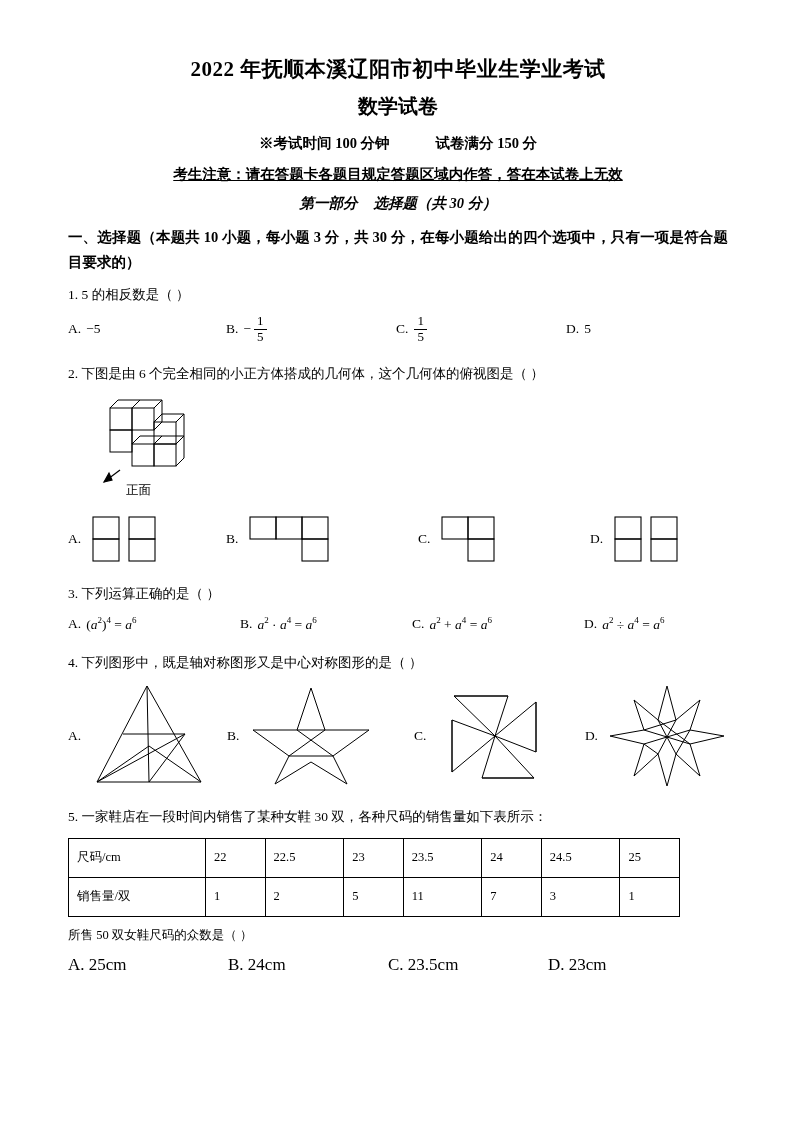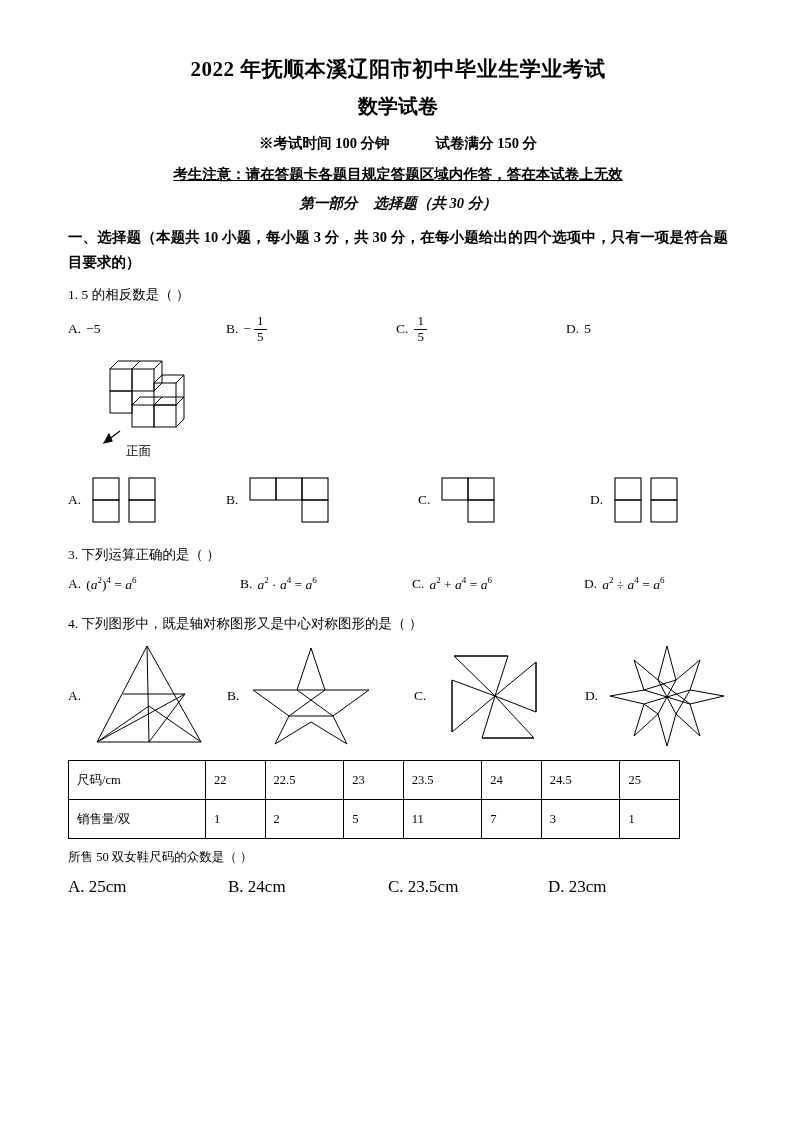--- a/index.html
+++ b/index.html
@@ -191,20 +191,24 @@
             <span class="num">1</span>
             <span class="den">5</span>
           </span>
       </div>
       <div class="opt">
         <span class="lab">D.</span>
         <span>5</span>
       </div>
     </div>
 
+    <div class="qtext" style="margin-top:18px;">
+      <span>2.</span>
+      <span>下图是由 6 个完全相同的小正方体搭成的几何体，这个几何体的俯视图是（        ）</span>
+    </div>
 
     <div class="q2fig">
       <svg width="130" height="92" viewBox="0 0 130 92">
         <g fill="none" stroke="#000" stroke-width="1">
 
           <rect x="20" y="14" width="22" height="22"></rect>
           <rect x="42" y="14" width="22" height="22"></rect>
           <path d="M20 14 L28 6 L50 6 L42 14"></path>
           <path d="M42 14 L50 6 L72 6 L64 14"></path>
           <path d="M64 14 L72 6 L72 28 L64 36"></path>
@@ -356,20 +360,24 @@
             <path d="M70 38 L52 72"></path>
             <path d="M38 48 L70 38"></path>
             <path d="M84 48 L70 72"></path>
             <path d="M52 72 L38 62"></path>
             <path d="M52 38 L84 62"></path>
           </g>
         </svg>
       </div>
     </div>
 
+    <div class="qtext" style="margin-top:16px;">
+      <span>5.</span>
+      <span>一家鞋店在一段时间内销售了某种女鞋 30 双，各种尺码的销售量如下表所示：</span>
+    </div>
 
     <table class="shoe">
       <tbody>
           <tr>
         <td class="hdr">尺码/cm</td>
         <td>22</td>
         <td>22.5</td>
         <td>23</td>
         <td>23.5</td>
         <td>24</td>

